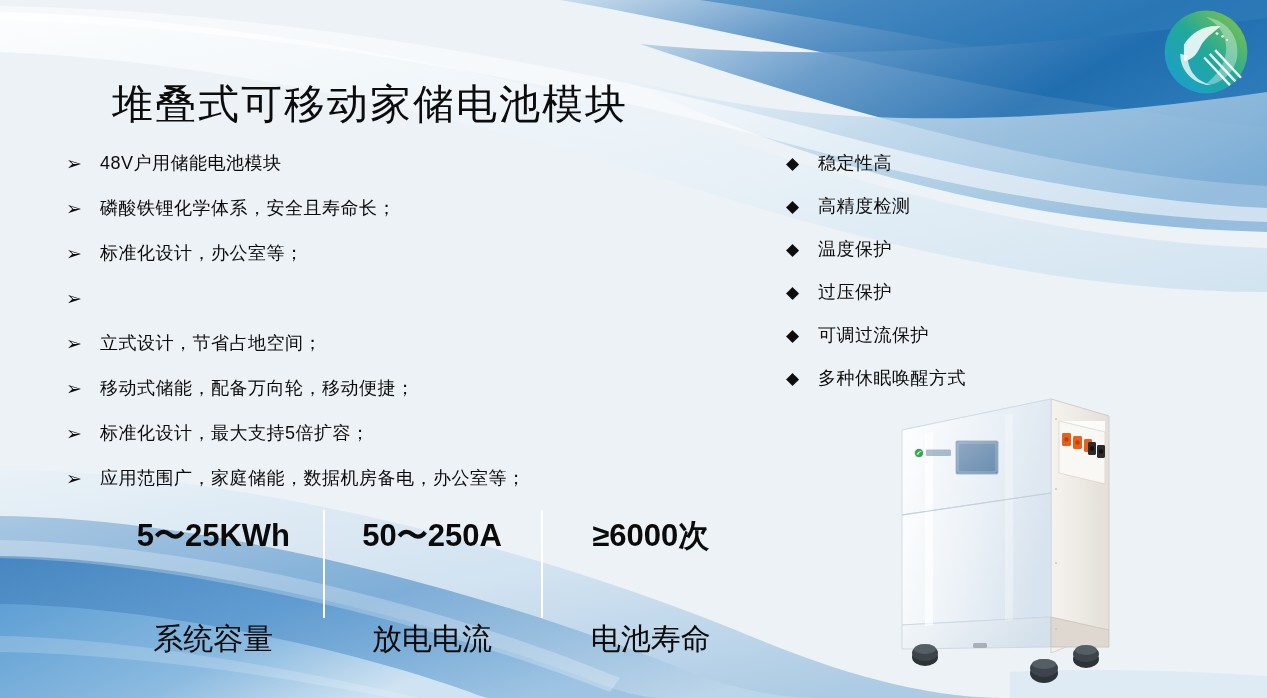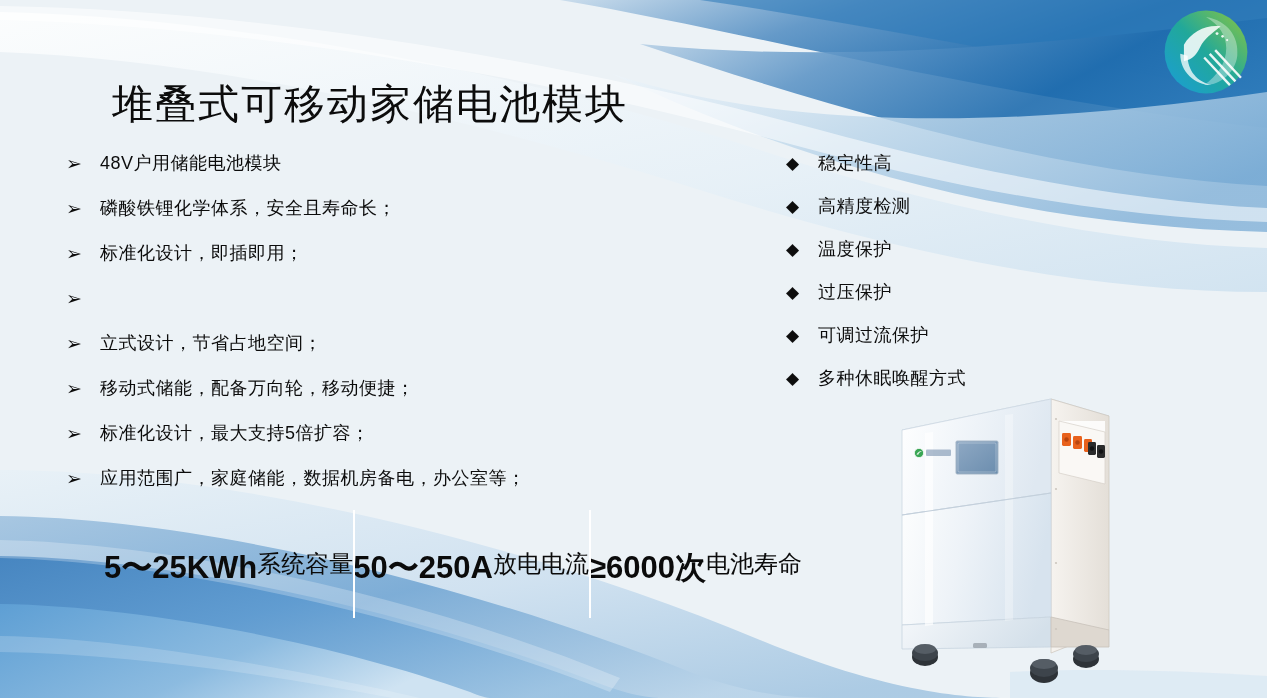--- a/index.html
+++ b/index.html
@@ -95,45 +95,47 @@
     left: 104px;
     top: 508px;
     width: 656px;
     height: 112px;
     display: flex;
   }
   .stat-col {
     position: relative;
     flex: 1 1 0;
     display: flex;
-    flex-direction: row;
+    flex-direction: column;
     align-items: center;
     justify-content: flex-start;
+    gap: 44px;
   }
   .stat-col + .stat-col::before {
     content: "";
     position: absolute;
     left: 0;
     top: 2px;
     width: 2px;
     height: 108px;
     background: #ffffff;
   }
   .stat-value {
     font-size: 31px;
     font-weight: bold;
     color: #0b0b0b;
     line-height: 40px;
     margin-top: 8px;
     white-space: nowrap;
   }
   .stat-label {
-    font-size: 24px;
+    font-size: 30px;
     color: #0b0b0b;
     line-height: 30px;
+    margin-top: 24px;
     white-space: nowrap;
   }
 
   
   .product {
     position: absolute;
     left: 855px;
     top: 385px;
     width: 300px;
     height: 300px;
@@ -248,21 +250,21 @@
     <li class="bullet-row">
       <span class="bullet-mark">➢</span>
       <span class="bullet-text">48V户用储能电池模块</span>
     </li>
     <li class="bullet-row">
       <span class="bullet-mark">➢</span>
       <span class="bullet-text">磷酸铁锂化学体系，安全且寿命长；</span>
     </li>
     <li class="bullet-row">
       <span class="bullet-mark">➢</span>
-      <span class="bullet-text">标准化设计，即插即用；</span>
+      <span class="bullet-text">标准化设计，办公室等；</span>
     </li>
     <li class="bullet-row">
       <span class="bullet-mark">➢</span>
     </li>
     <li class="bullet-row">
       <span class="bullet-mark">➢</span>
       <span class="bullet-text">立式设计，节省占地空间；</span>
     </li>
     <li class="bullet-row">
       <span class="bullet-mark">➢</span>

